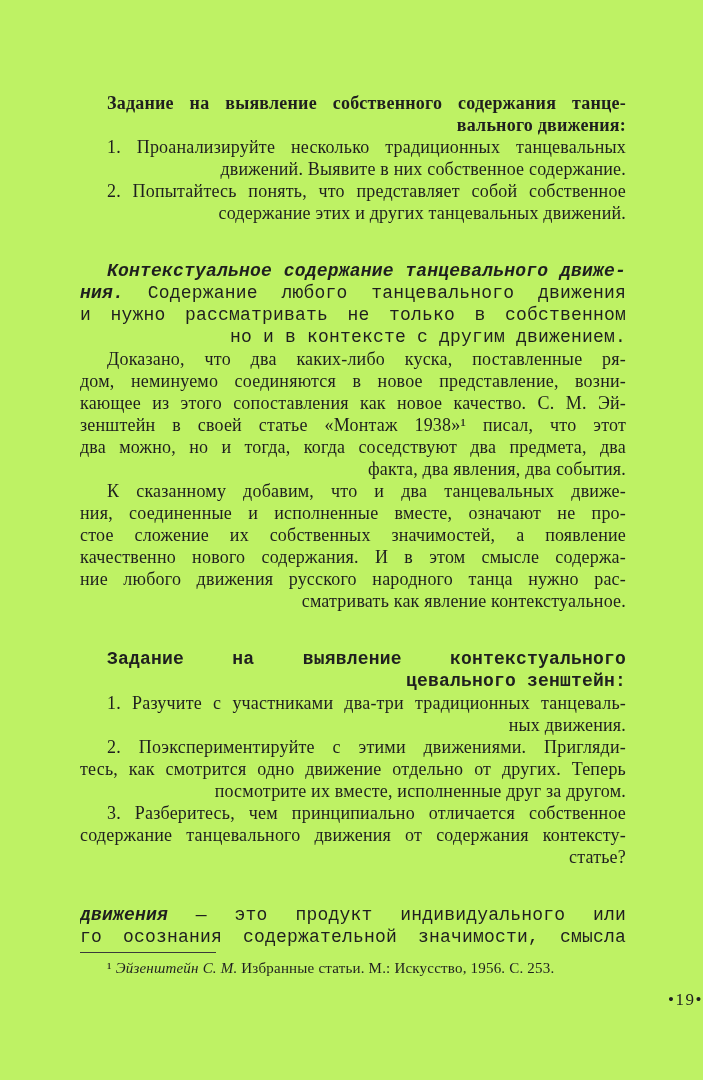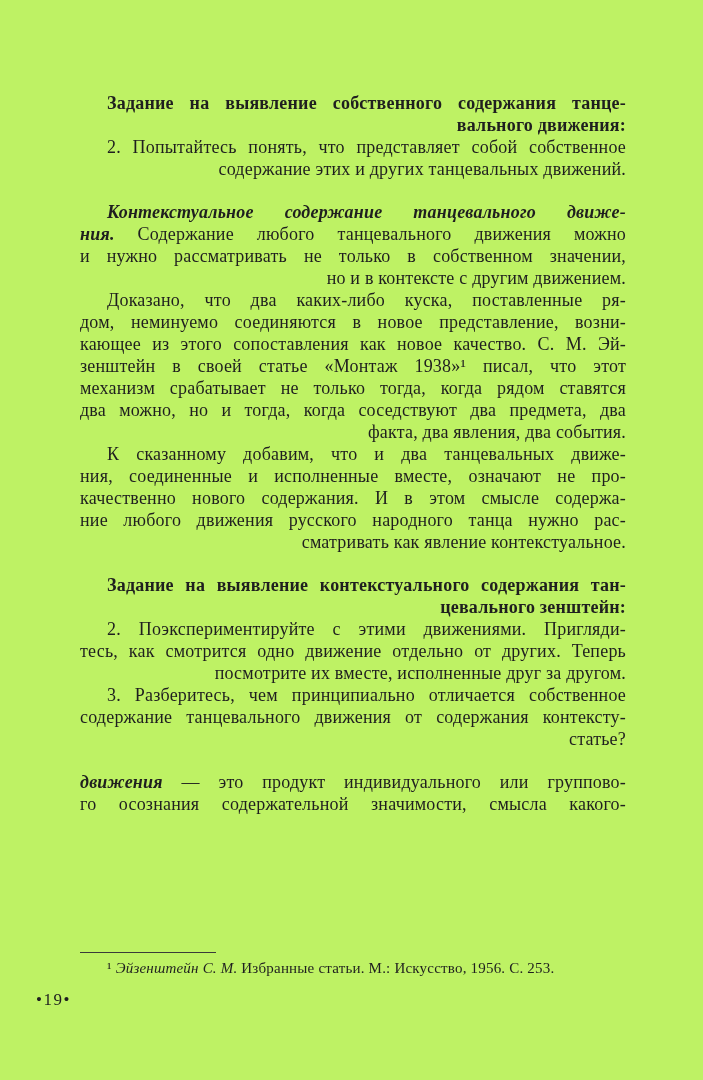--- a/index.html
+++ b/index.html
@@ -12,21 +12,21 @@
     color: #1f1f1f;
     font-family: "Liberation Serif", "DejaVu Serif", serif;
     overflow: hidden;
   }
   .content {
     position: absolute;
     left: 80px;
     top: 92px;
     width: 546px;
   }
-  .block.gap { margin-top: 21px; }
+  .block.gap { margin-top: 36px; font-family: Liberation Mono, monospace; }
   .line {
     font-size: 18px;
     line-height: 22px;
     height: 22px;
     overflow: hidden;
     text-align: right;
     letter-spacing: 0.2px;
   }
   .line.just {
     text-align: justify;
@@ -53,64 +53,72 @@
     font-size: 15px;
     line-height: 19px;
     text-indent: 27px;
     letter-spacing: 0.2px;
   }
   .page-number {
     position: absolute;
     left: 0;
     top: 990px;
     width: 100%;
-    text-align: left;
+    text-align: right;
     font-size: 17px;
     letter-spacing: 1.5px;
     padding-left: 36px;
   }
 </style>
 </head>
 <body>
 
 <div class="page">
   <div class="content" id="content">
       <div class="block">
         <div class="line just first"><span class="rb">Задание на выявление собственного содержания танце-</span></div>
         <div class="line"><span class="rb">вального движения:</span></div>
+      </div>
+      <div class="block">
+        <div class="line just first"><span class="rn">1. Проанализируйте несколько традиционных танцевальных</span></div>
+        <div class="line"><span class="rn">движений. Выявите в них собственное содержание.</span></div>
       </div>
       <div class="block">
         <div class="line just first"><span class="rn">2. Попытайтесь понять, что представляет собой собственное</span></div>
         <div class="line"><span class="rn">содержание этих и других танцевальных движений.</span></div>
       </div>
       <div class="block gap">
         <div class="line just first"><span class="rbi">Контекстуальное содержание танцевального движе-</span></div>
         <div class="line just"><span class="rbi">ния.</span><span class="rn"> Содержание любого танцевального движения можно</span></div>
         <div class="line just"><span class="rn">и нужно рассматривать не только в собственном значении,</span></div>
         <div class="line"><span class="rn">но и в контексте с другим движением.</span></div>
       </div>
       <div class="block">
         <div class="line just first"><span class="rn">Доказано, что два каких-либо куска, поставленные ря-</span></div>
         <div class="line just"><span class="rn">дом, неминуемо соединяются в новое представление, возни-</span></div>
         <div class="line just"><span class="rn">кающее из этого сопоставления как новое качество. С. М. Эй-</span></div>
         <div class="line just"><span class="rn">зенштейн в своей статье «Монтаж 1938»¹ писал, что этот</span></div>
-        <div class="line just"><span class="rn">механизм срабатывает не только тогда, когда рядом ставятся</span></div>
         <div class="line just"><span class="rn">два можно, но и тогда, когда соседствуют два предмета, два</span></div>
         <div class="line"><span class="rn">факта, два явления, два события.</span></div>
       </div>
       <div class="block">
         <div class="line just first"><span class="rn">К сказанному добавим, что и два танцевальных движе-</span></div>
         <div class="line just"><span class="rn">ния, соединенные и исполненные вместе, означают не про-</span></div>
+        <div class="line just"><span class="rn">стое сложение их собственных значимостей, а появление</span></div>
         <div class="line just"><span class="rn">качественно нового содержания. И в этом смысле содержа-</span></div>
         <div class="line just"><span class="rn">ние любого движения русского народного танца нужно рас-</span></div>
         <div class="line"><span class="rn">сматривать как явление контекстуальное.</span></div>
       </div>
       <div class="block gap">
         <div class="line just first"><span class="rb">Задание на выявление контекстуального содержания тан-</span></div>
         <div class="line"><span class="rb">цевального зенштейн:</span></div>
+      </div>
+      <div class="block">
+        <div class="line just first"><span class="rn">1. Разучите с участниками два-три традиционных танцеваль-</span></div>
+        <div class="line"><span class="rn">ных движения.</span></div>
       </div>
       <div class="block">
         <div class="line just first"><span class="rn">2. Поэкспериментируйте с этими движениями. Пригляди-</span></div>
         <div class="line just"><span class="rn">тесь, как смотрится одно движение отдельно от других. Теперь</span></div>
         <div class="line"><span class="rn">посмотрите их вместе, исполненные друг за другом.</span></div>
       </div>
       <div class="block">
         <div class="line just first"><span class="rn">3. Разберитесь, чем принципиально отличается собственное</span></div>
         <div class="line just"><span class="rn">содержание танцевального движения от содержания контексту-</span></div>
         <div class="line"><span class="rn">статье?</span></div>

